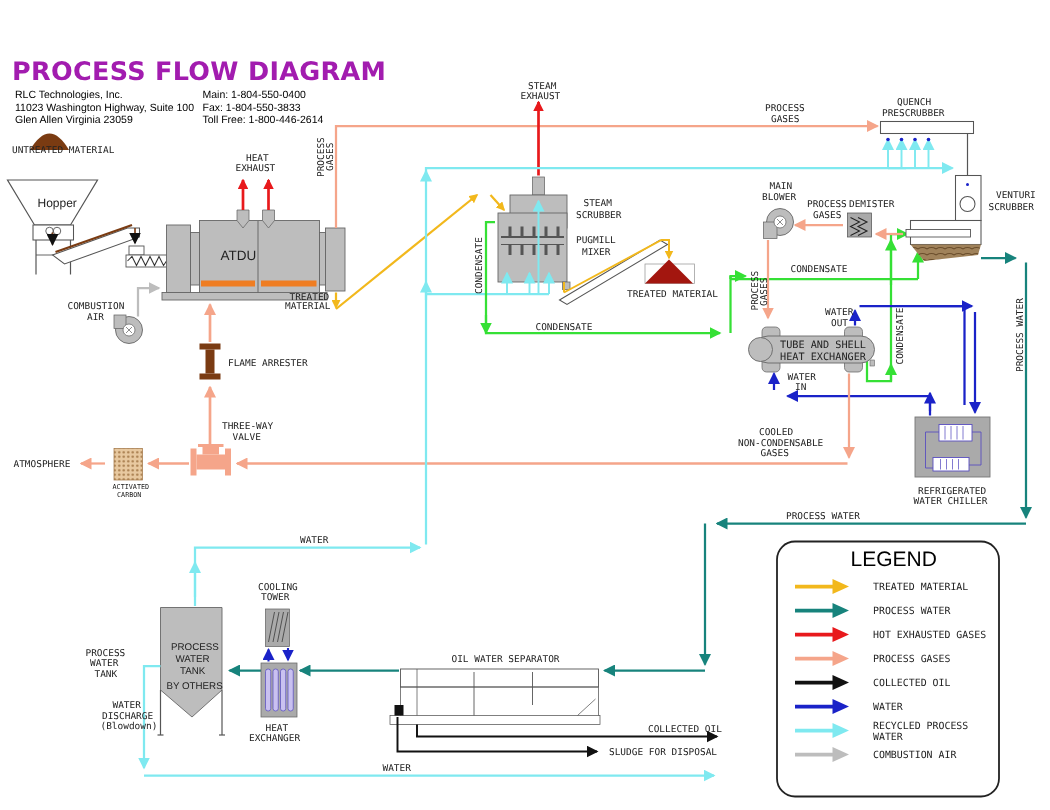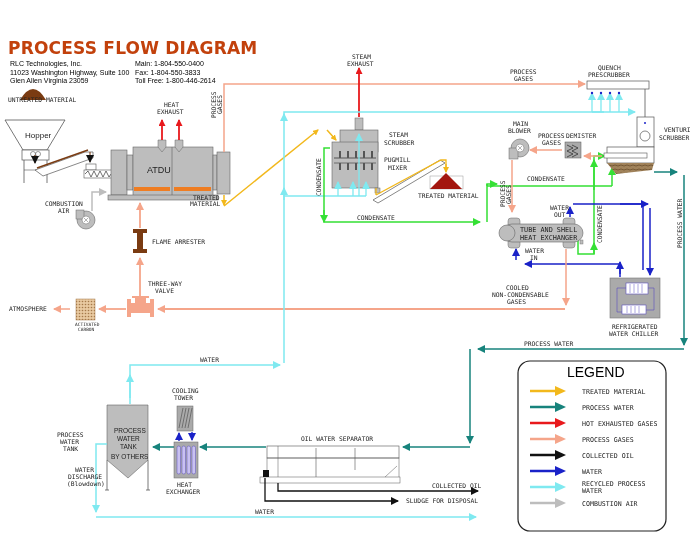--- a/index.html
+++ b/index.html
@@ -1,18 +1,18 @@
 <!DOCTYPE html>
 <html><head>
 <meta charset="utf-8">
 <style>
   html, body { margin: 0; padding: 0; background: #ffffff; }
   body { width: 700px; height: 540px; overflow: hidden; position: relative; font-family: "Liberation Sans", sans-serif; }
   svg { position: absolute; left: 0; top: 0; }
-  .title { position: absolute; left: 8px; top: 38px; font-family: "DejaVu Sans", sans-serif; font-weight: 900; font-size: 17px; letter-spacing: 0.2px; color: #c2410c; }
+  .title { position: absolute; left: 8px; top: 38px; font-family: "DejaVu Sans", sans-serif; font-weight: 900; font-size: 17px; letter-spacing: 0.2px; color: #a21caf; }
   .company { position: absolute; left: 10px; top: 60px; font-size: 7px; line-height: 8.5px; color: #000; font-family: "Liberation Sans", sans-serif; }
   .contact { position: absolute; left: 135px; top: 60px; font-size: 7px; line-height: 8.5px; color: #000; font-family: "Liberation Sans", sans-serif; }
   .lbl { font-family: "DejaVu Sans Mono", monospace; font-size: 6.3px; fill: #222; }
   .lbl-big { font-family: "Liberation Sans", sans-serif; font-size: 10px; fill: #222; }
   .legend-title { font-family: "Liberation Sans", sans-serif; font-size: 14px; fill: #000; }
   .legend-lbl { font-family: "DejaVu Sans Mono", monospace; font-size: 6.6px; fill: #222; }
 </style>
 </head>
 <body>
 

